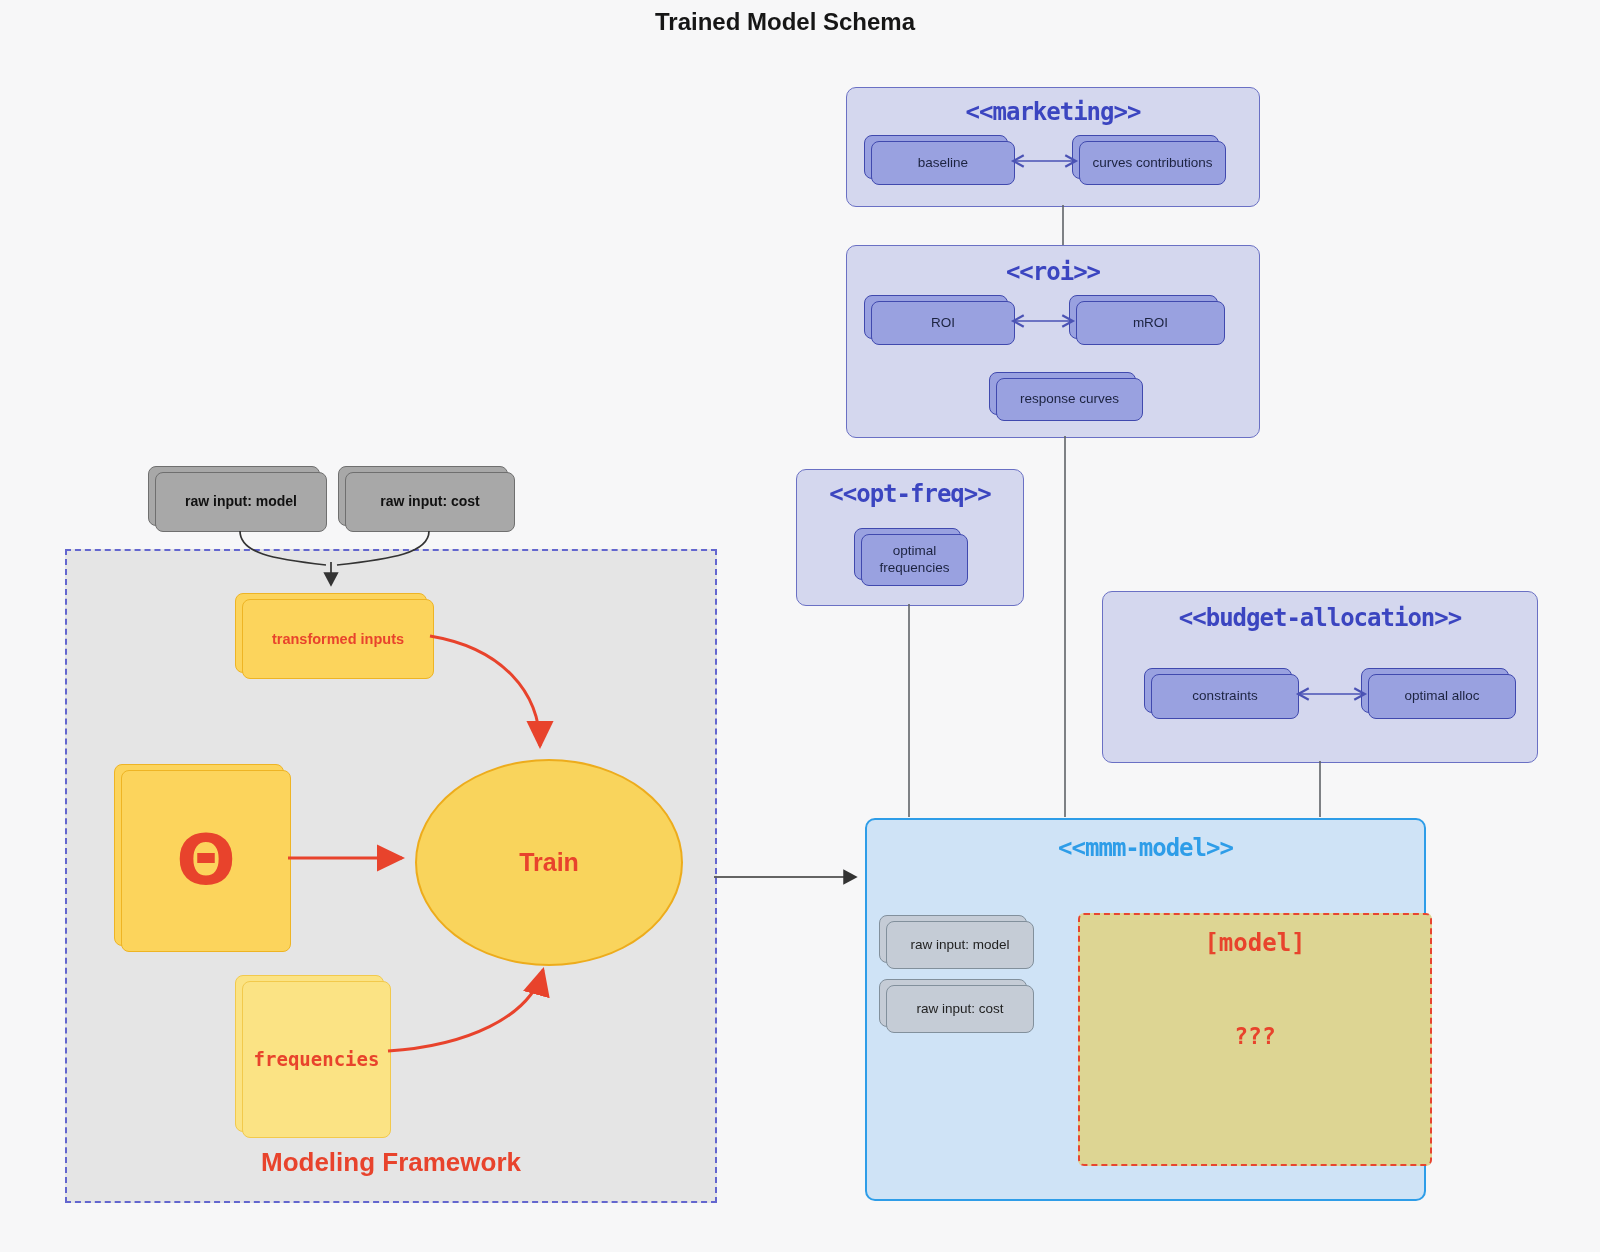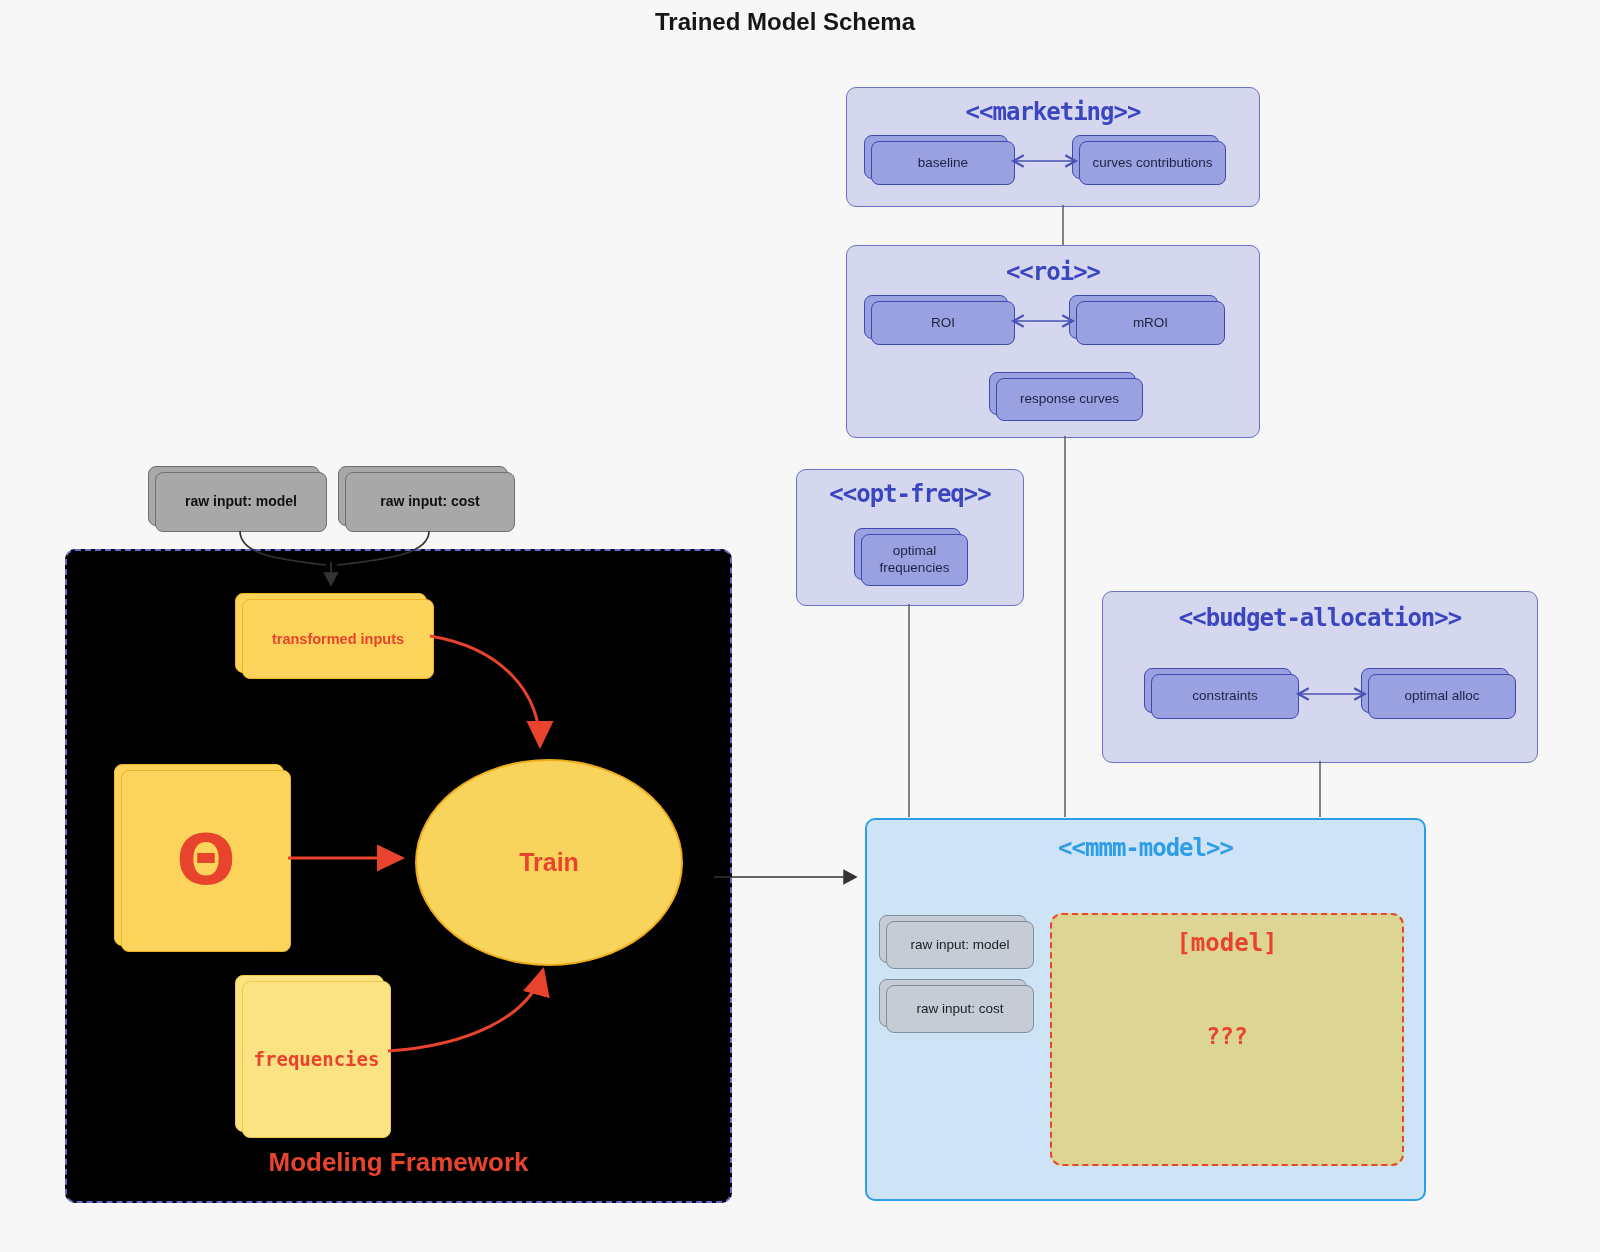--- a/index.html
+++ b/index.html
@@ -15,21 +15,21 @@
   
   .container{position:absolute;border-radius:10px;z-index:2;}
   .lavender{background:#d4d7ee;border:1.4px solid #6a70c4;}
   .ctitle{
     position:absolute;left:0;right:0;text-align:center;
     font-family:"DejaVu Sans Mono",monospace;font-weight:bold;font-size:24px;
     color:#3b45c0;letter-spacing:-1px;
   }
   #container-mmm{background:#cfe3f6;border:2px solid #2e9de8;}
   #container-mmm .ctitle{color:#2e9de8;}
-  #container-framework{background:#000000;border:2px dashed #6366cf;border-radius:10px;padding-left:15px;}
+  #container-framework{background:#e5e5e5;border:2px dashed #6366cf;border-radius:0;}
   
   .stack{
     position:absolute;border-radius:8px;
     display:flex;align-items:center;justify-content:center;text-align:center;
     font-size:13.5px;color:#1c2340;line-height:1.25;
   }
   .stack::before{
     content:"";position:absolute;inset:-1px;transform:translate(-7px,-6px);
     background:inherit;border:inherit;border-radius:inherit;z-index:-1;
   }
@@ -42,21 +42,21 @@
   .mono{font-family:"DejaVu Sans Mono",monospace;}
   
   #node-train{
     position:absolute;border-radius:50%;
     background:#f9d45c;border:2px solid #edac1c;
     display:flex;align-items:center;justify-content:center;
     font-size:25px;font-weight:bold;color:#e8432c;
   }
   #node-theta{font-size:70px;font-weight:bold;font-family:"DejaVu Sans",sans-serif;}
   #model-box{
-    position:absolute;background:#ddd593;border:2.4px dashed #e8452f;border-radius:12px;
+    position:absolute;background:#ddd593;border:2.4px dashed #e8452f;border-radius:6px;margin-left:28px;
   }
   #model-tag{position:absolute;left:0;right:0;top:14px;text-align:center;
     font-family:"DejaVu Sans Mono",monospace;font-weight:bold;font-size:24px;color:#e8432c;}
   #model-unknown{position:absolute;left:0;right:0;top:108px;text-align:center;
     font-family:"DejaVu Sans Mono",monospace;font-weight:bold;font-size:23px;color:#e8432c;}
   #framework-label{
     position:absolute;left:0;right:0;top:596px;text-align:center;
     font-size:26px;font-weight:bold;color:#e8432c;
   }
   

